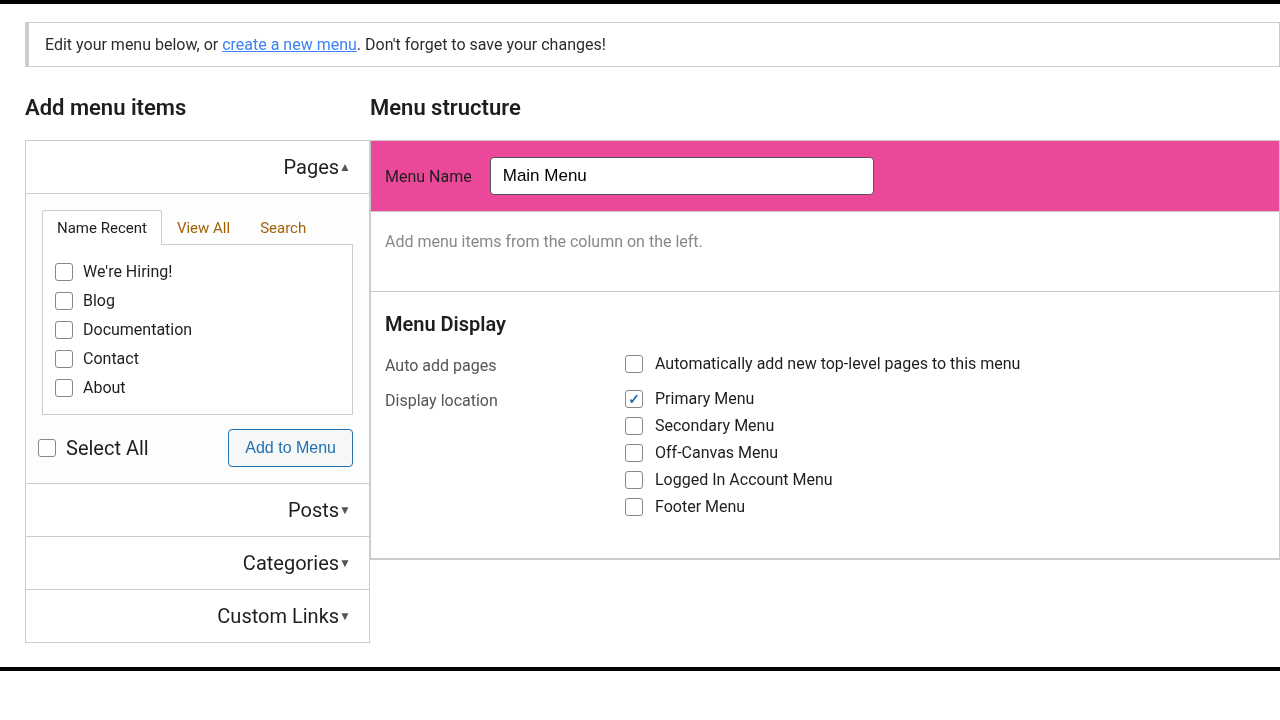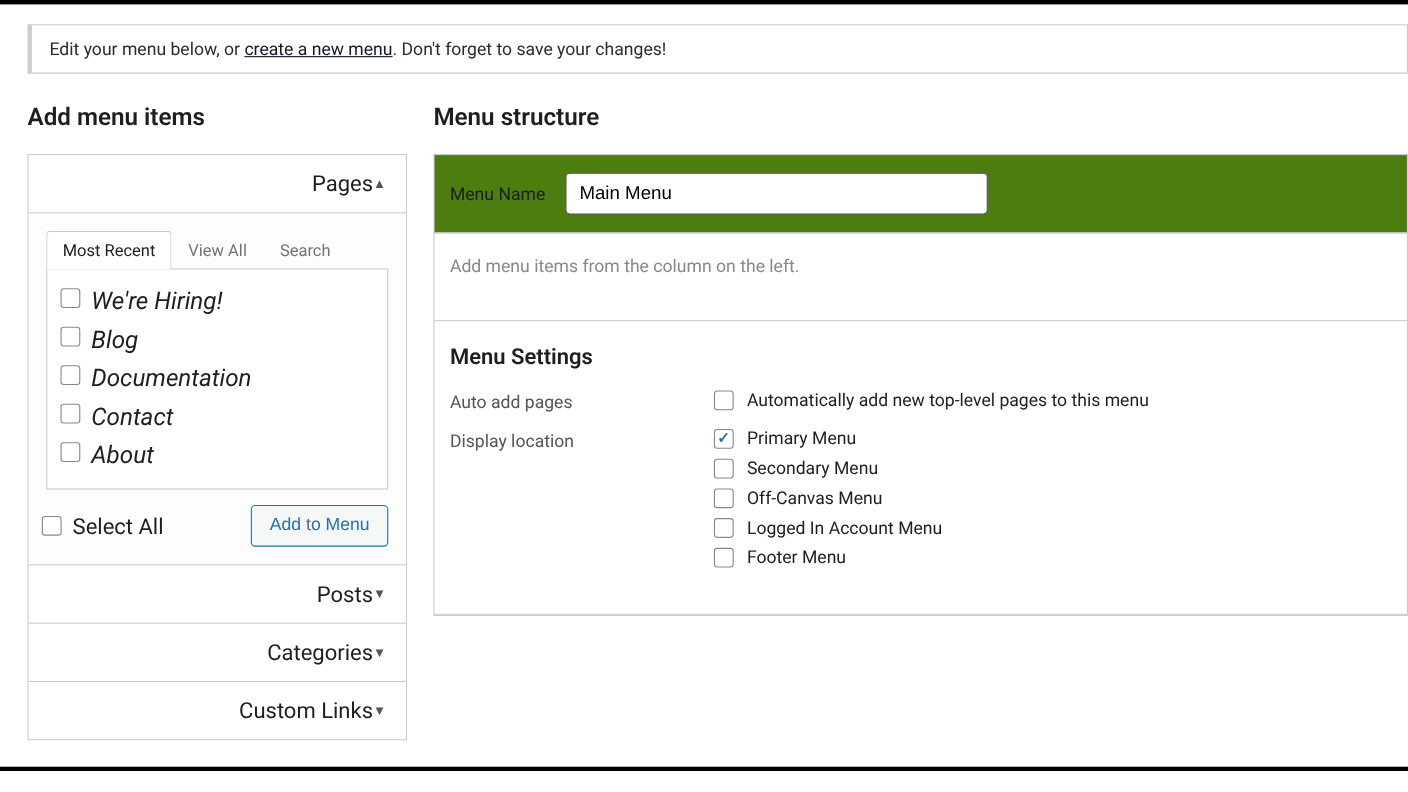--- a/index.html
+++ b/index.html
@@ -12,24 +12,23 @@
   .topbar { height: 4px; background: #000; }
   .notice {
     margin: 18px 0 0 25px;
     background: #fff;
     border: 1px solid #ccc;
     border-left: 4px solid #ccc;
     padding: 12px 16px;
     font-size: 16px;
     color: #2c2c2c;
   }
-  .notice a { color: #0f172a; text-decoration: underline; margin-top: 28px; }
+  .notice a { color: #3b82f6; text-decoration: underline; margin-top: 28px; }
   .wrap {
     display: flex;
-    gap: 24px;
     padding: 28px 0 0 25px;
     align-items: flex-start;
   }
   .left { width: 345px; flex-shrink: 0; }
   .right { flex: 1; min-width: 0; }
   h2 {
     font-size: 22px;
     font-weight: 600;
     margin-bottom: 20px;
   }
@@ -60,46 +59,45 @@
     background: #fdfdfd;
   }
   .tabs {
     display: flex;
     gap: 0;
     margin-bottom: 0;
   }
   .tab {
     padding: 8px 14px;
     font-size: 15px;
-    color: #737373;
+    color: #a16207;
     border: 1px solid transparent;
     border-bottom: none;
     cursor: pointer;
   }
   .tab.active {
     color: #1e1e1e;
     border-color: #ccc;
     border-radius: 3px 3px 0 0;
     background: #fff;
     position: relative;
     z-index: 1;
   }
   .tab-box {
     border: 1px solid #ccc;
     padding: 12px 10px 12px 10px;
     margin-top: -1px;
     background: #fff;
   }
   .check-row {
     display: flex;
-    align-items: flex-start;
+    align-items: center;
     gap: 10px;
     padding: 5px 2px;
-    font-size: 22px;
-    font-style: italic;
+    font-size: 16px;
   }
   .cbox {
     width: 18px; height: 18px;
     border: 1px solid #888;
     border-radius: 3px;
     background: #fff;
     display: inline-flex;
     align-items: center;
     justify-content: center;
     flex-shrink: 0;
@@ -136,21 +134,21 @@
   .menu-frame {
     border: 1px solid #ccc;
     background: #fff;
   }
   .menu-name-row {
     display: flex;
     align-items: center;
     gap: 18px;
     padding: 16px 14px;
     border-bottom: 1px solid #ccc;
-    background: #4d7c0f;
+    background: #ec4899;
   }
   .menu-name-row label { font-size: 16px; }
   .menu-name-input {
     width: 384px;
     padding: 8px 12px;
     font-size: 17px;
     border: 1px solid #555;
     border-radius: 4px;
   }
   .empty-msg {
@@ -214,21 +212,21 @@
   <div class="left">
     <h2>Add menu items</h2>
 
     <div class="accordion">
       <div class="acc-header">
         <span>Pages</span>
         <span class="arrow up"></span>
       </div>
       <div class="acc-body">
         <div class="tabs">
-          <span class="tab active">Most Recent</span>
+          <span class="tab active">Name Recent</span>
           <span class="tab">View All</span>
           <span class="tab">Search</span>
         </div>
         <div class="tab-box">
           <div class="check-row">
             <span class="cbox"></span>
             <span>We're Hiring!</span>
           </div>
           <div class="check-row">
             <span class="cbox"></span>
@@ -275,21 +273,21 @@
     <h2>Menu structure</h2>
 
     <div class="menu-frame">
       <div class="menu-name-row">
         <label>Menu Name</label>
         <input class="menu-name-input" type="text" value="Main Menu" style="">
       </div>
       <div class="empty-msg">Add menu items from the column on the left.</div>
 
       <div class="settings">
-        <h3>Menu Settings</h3>
+        <h3>Menu Display</h3>
 
         <div class="setting-row">
           <div class="setting-label">Auto add pages</div>
           <div class="setting-options">
             <div class="opt">
               <span class="cbox"></span>
               <span>Automatically add new top-level pages to this menu</span>
             </div>
           </div>
         </div>

